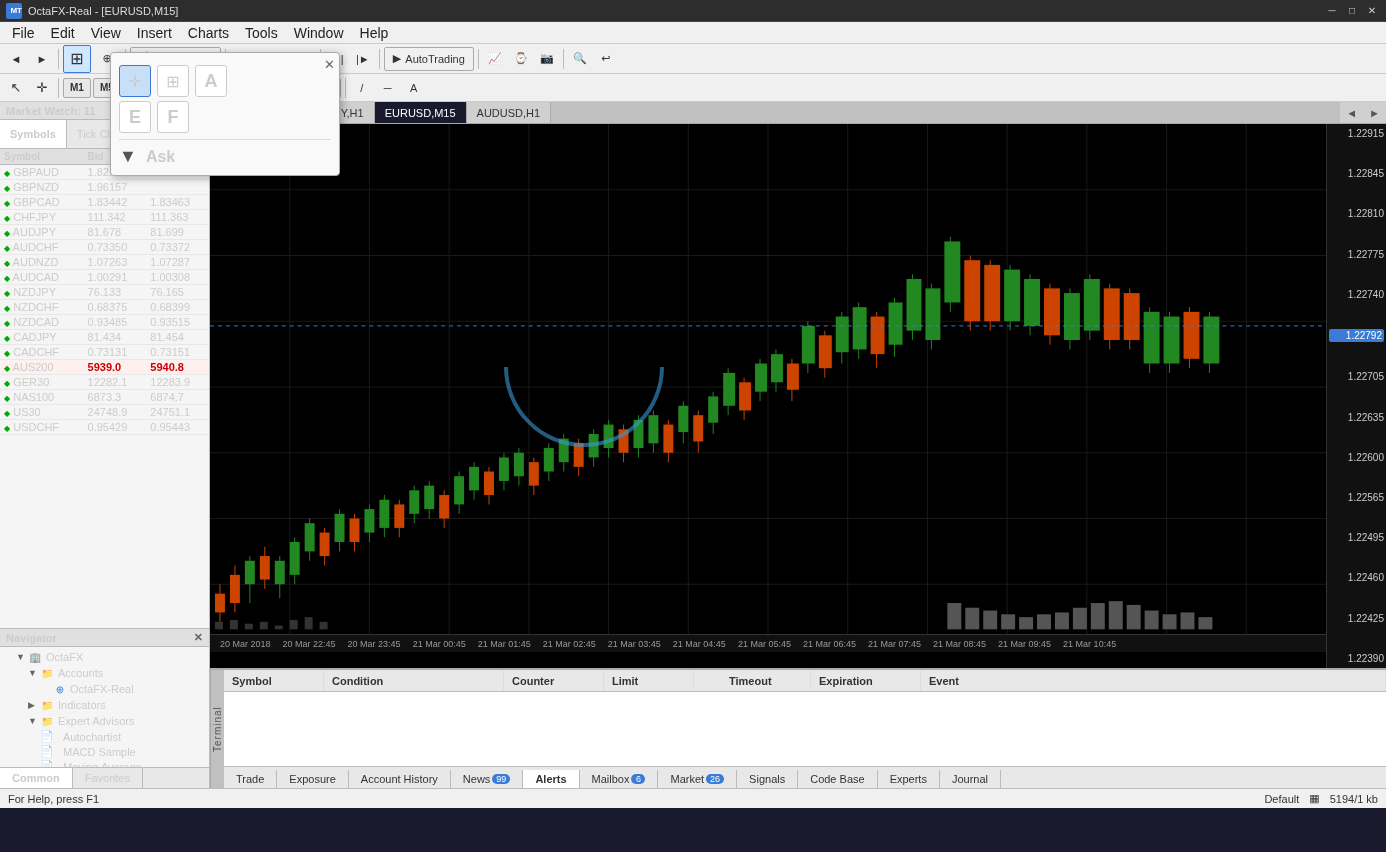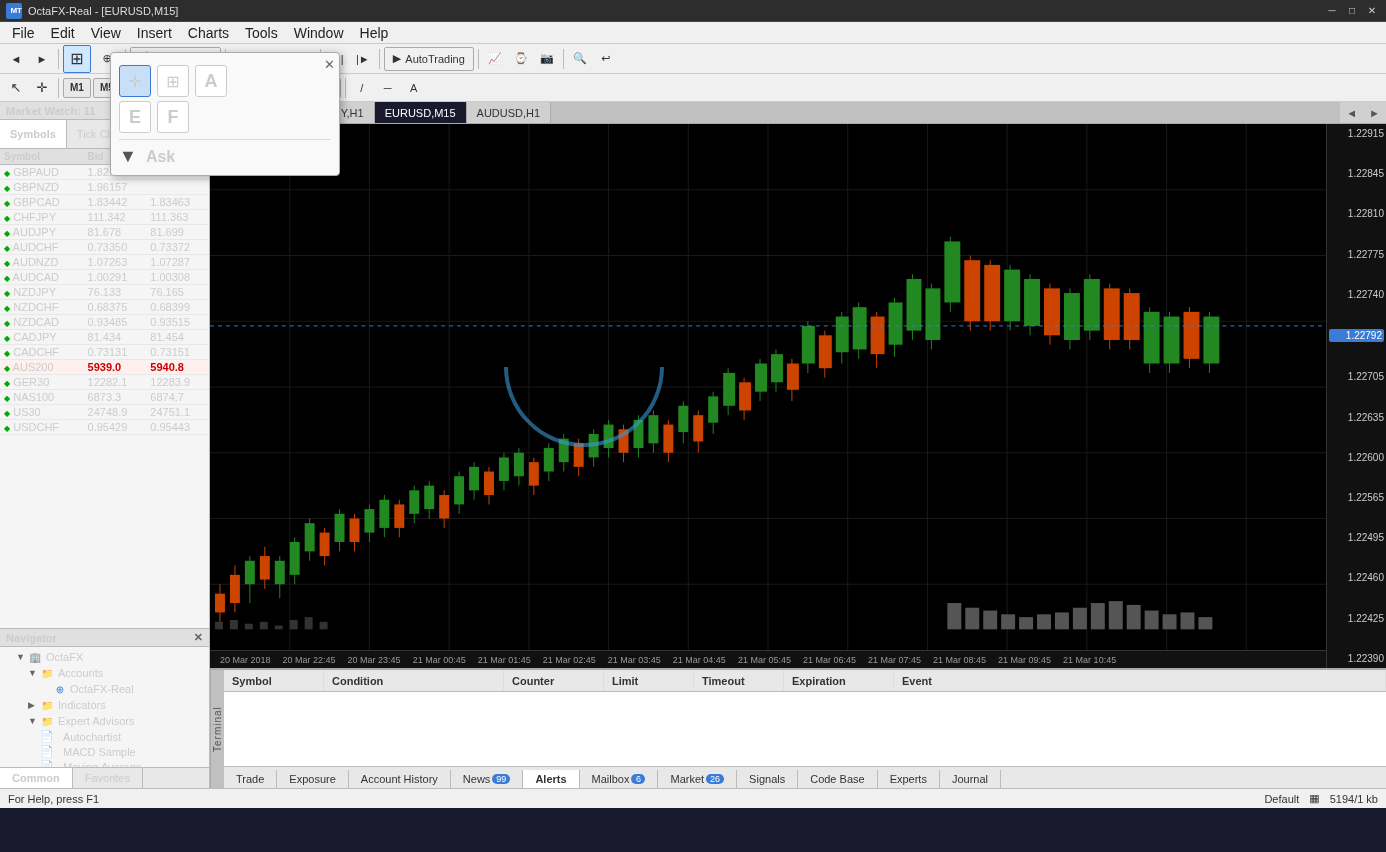--- a/index.html
+++ b/index.html
@@ -585,21 +585,21 @@
         <span class="price-label">1.22705</span>
         <span class="price-label">1.22635</span>
         <span class="price-label">1.22600</span>
         <span class="price-label">1.22565</span>
         <span class="price-label">1.22495</span>
         <span class="price-label">1.22460</span>
         <span class="price-label">1.22425</span>
         <span class="price-label">1.22390</span>
       </div>
 
-      <div id="time-axis" style="position:absolute;bottom:0;left:0;right:60px;height:18px;background:#111;border-top:1px solid #333;display:flex;align-items:center;overflow:hidden;">
+      <div id="time-axis" style="position:absolute;bottom:16px;left:0;right:60px;height:18px;background:#111;border-top:1px solid #333;display:flex;align-items:center;overflow:hidden;">
         <span class="time-label">20 Mar 2018</span>
         <span class="time-label">20 Mar 22:45</span>
         <span class="time-label">20 Mar 23:45</span>
         <span class="time-label">21 Mar 00:45</span>
         <span class="time-label">21 Mar 01:45</span>
         <span class="time-label">21 Mar 02:45</span>
         <span class="time-label">21 Mar 03:45</span>
         <span class="time-label">21 Mar 04:45</span>
         <span class="time-label">21 Mar 05:45</span>
         <span class="time-label">21 Mar 06:45</span>
@@ -618,21 +618,21 @@
 
       <div id="terminal-label">Terminal</div>
 
       <div id="bottom-content">
 
         <div id="alerts-col-header">
           <div class="alert-col" style="width:100px;">Symbol</div>
           <div class="alert-col" style="width:180px;">Condition</div>
           <div class="alert-col" style="width:100px;">Counter</div>
           <div class="alert-col" style="width:90px;">Limit</div>
-          <div class="alert-col" style="width:90px;">Timeout</div>
+          <div class="alert-col" style="width:90px;margin-left:27px;">Timeout</div>
           <div class="alert-col" style="width:110px;">Expiration</div>
           <div class="alert-col" style="flex:1;">Event</div>
         </div>
 
         <div id="alerts-area" style="flex:1;background:#fff;"></div>
 
         <div id="status-tabs">
           <div class="status-tab">Trade</div>
           <div class="status-tab">Exposure</div>
           <div class="status-tab">Account History</div>

